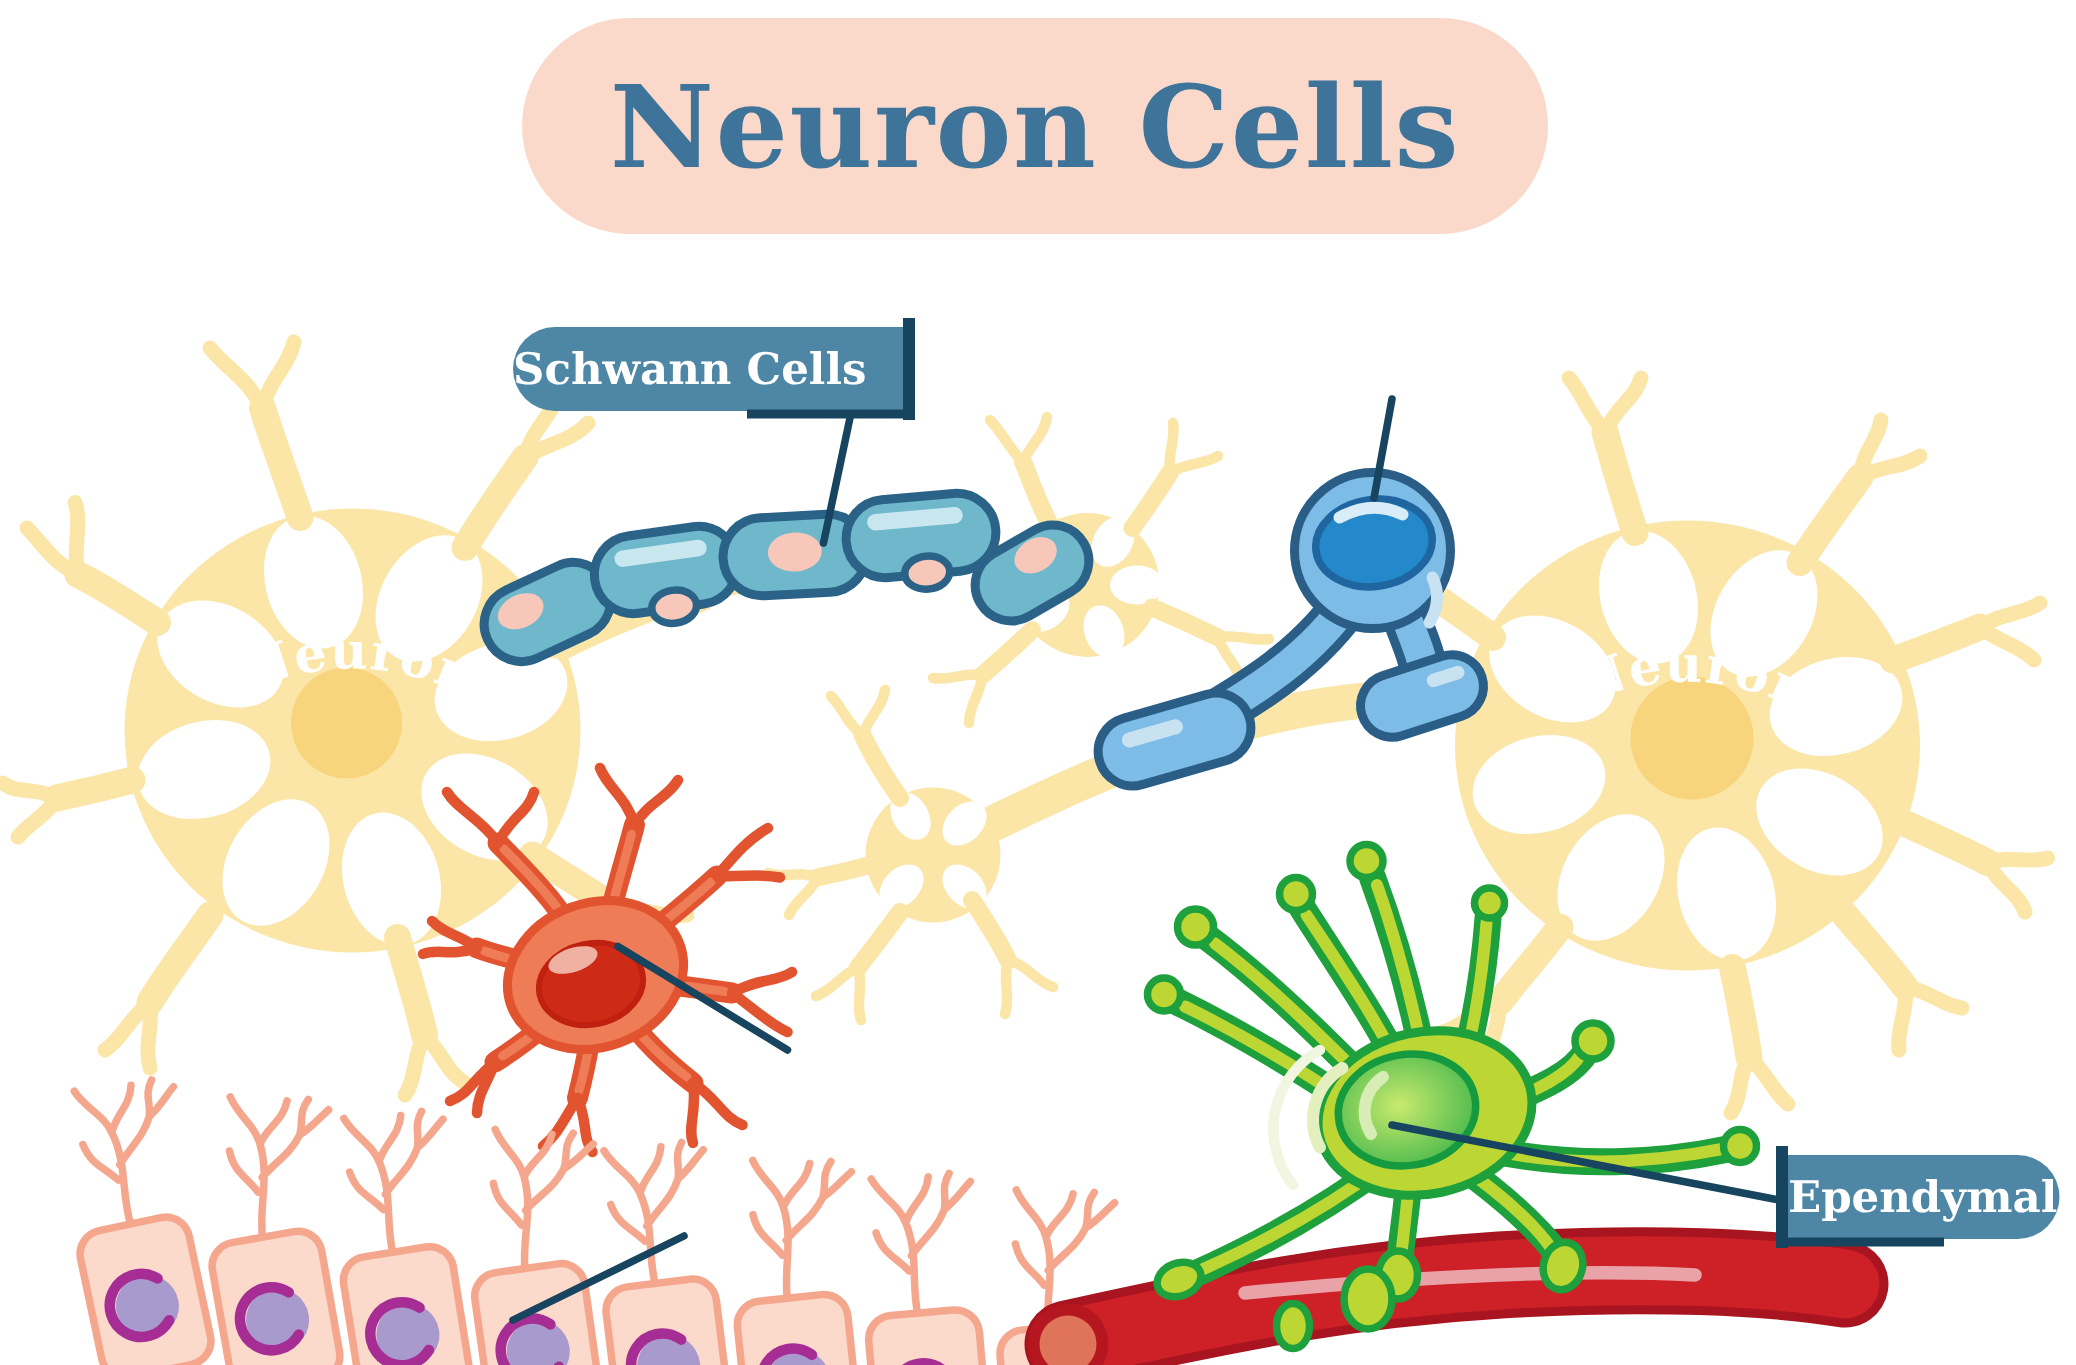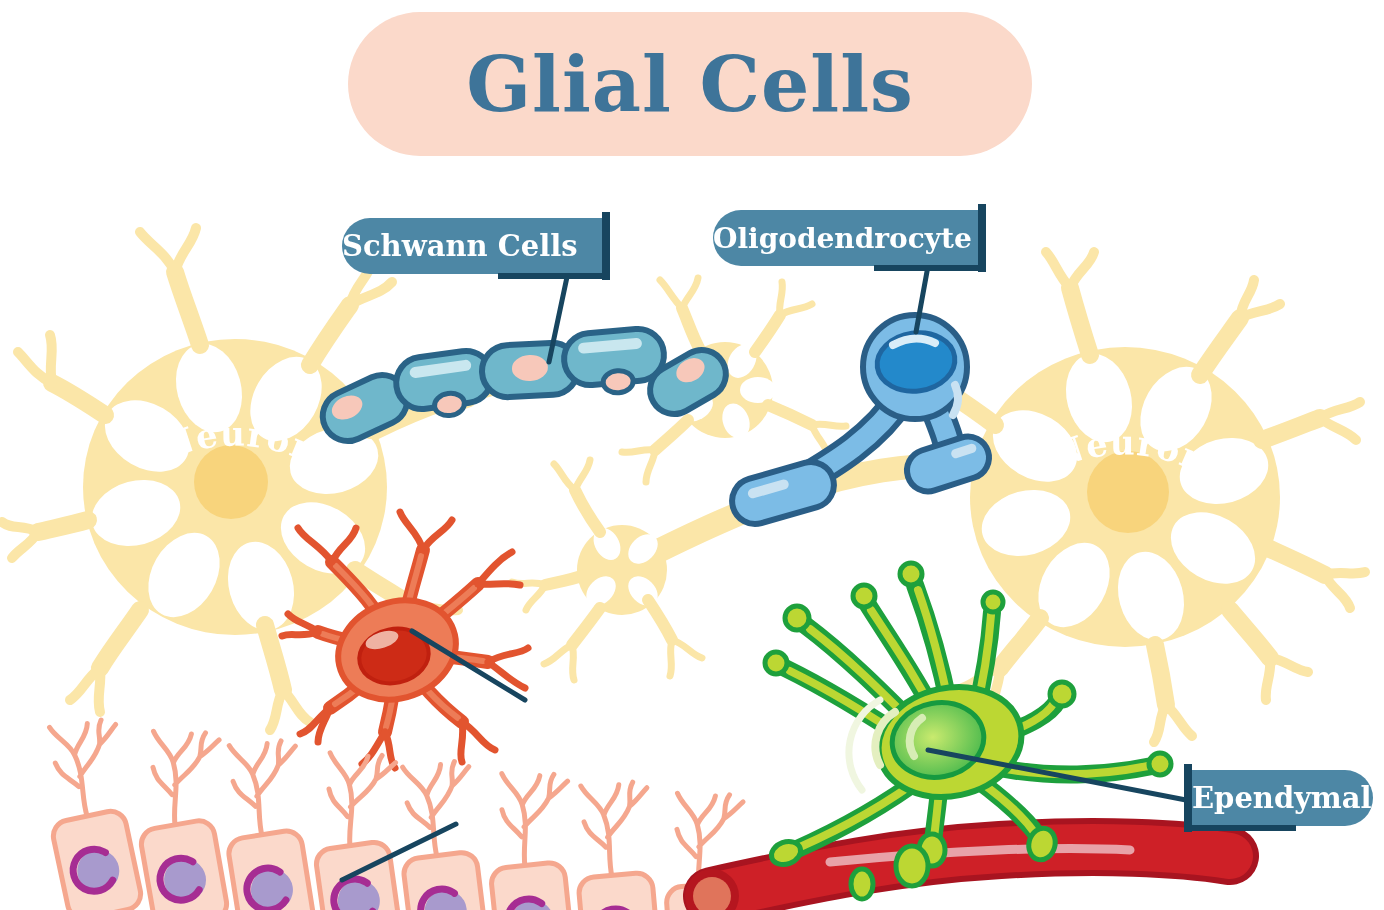--- a/index.html
+++ b/index.html
@@ -334,30 +334,27 @@
   <g stroke="#17455F" stroke-width="5" stroke-linecap="round">
     <line x1="567" y1="277" x2="549" y2="362"></line>
     <line x1="928" y1="266" x2="916" y2="332"></line>
     <line x1="525" y1="700" x2="412" y2="631"></line>
     <line x1="456" y1="824" x2="342" y2="880"></line>
     <line x1="1186" y1="800" x2="928" y2="750"></line>
   </g>
 </svg>
 
 <div class="title-pill">
-  <span>Glial Cells</span>
+  <span>Neuron Cells</span>
 </div>
 
 <div class="callout round-left pole-right" style="left:342px;top:218px;width:260px;height:56px;">
   <span>Schwann Cells</span>
 </div>
 
-<div class="callout round-left pole-right" style="left:713px;top:210px;width:265px;height:56px;font-size:28px;">
-  <span>Oligodendrocyte</span>
-</div>
 
 
 
 <div class="callout round-right pole-left" style="left:1192px;top:770px;width:181px;height:56px;">
   <span>Ependymal</span>
 </div>
 
 </div>
 
 </body></html>

